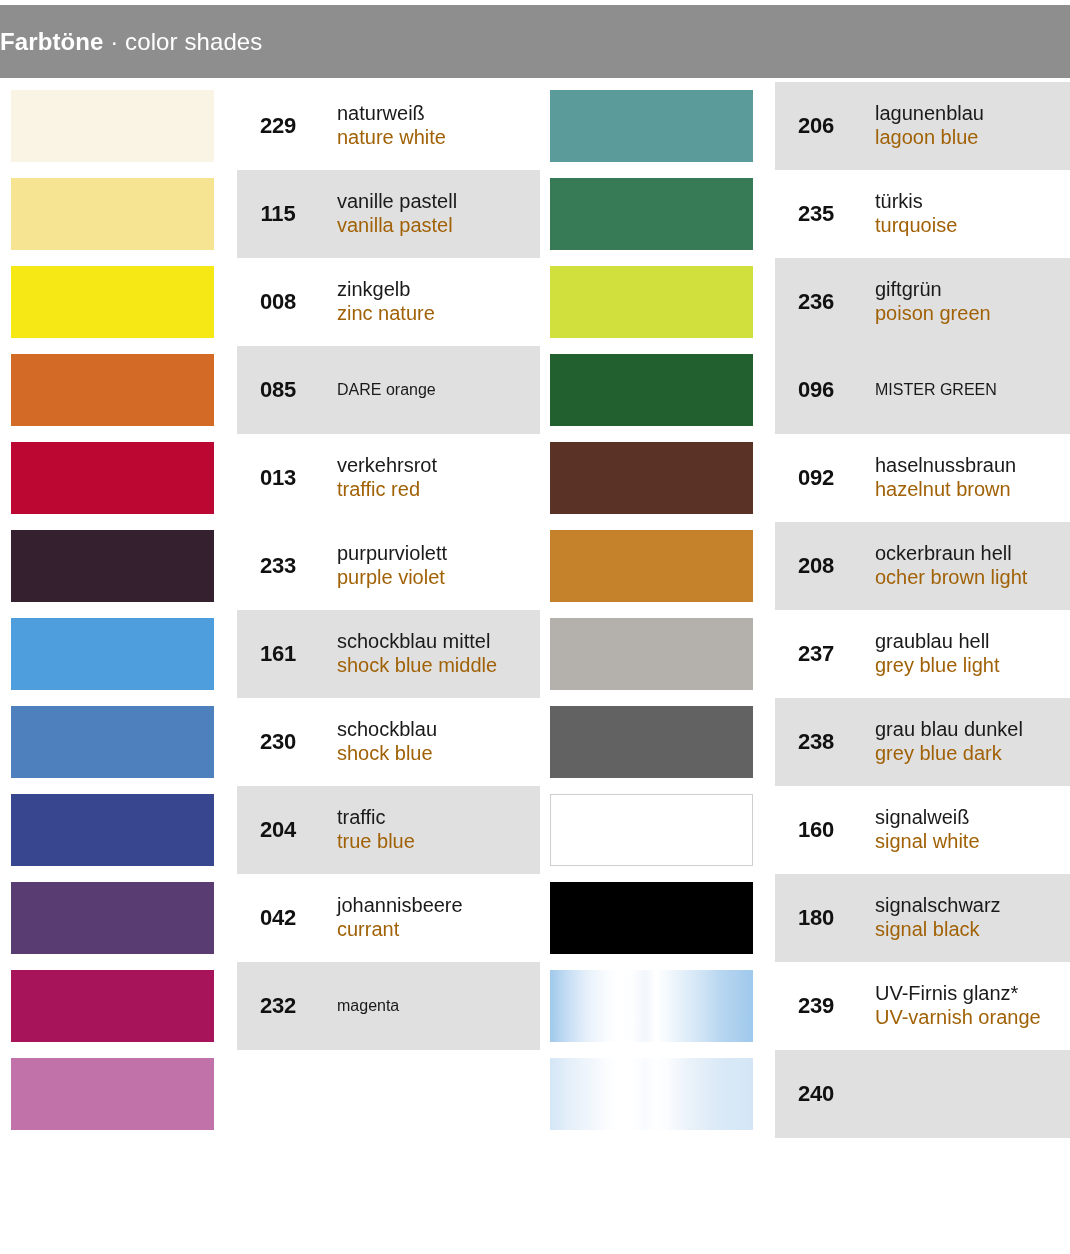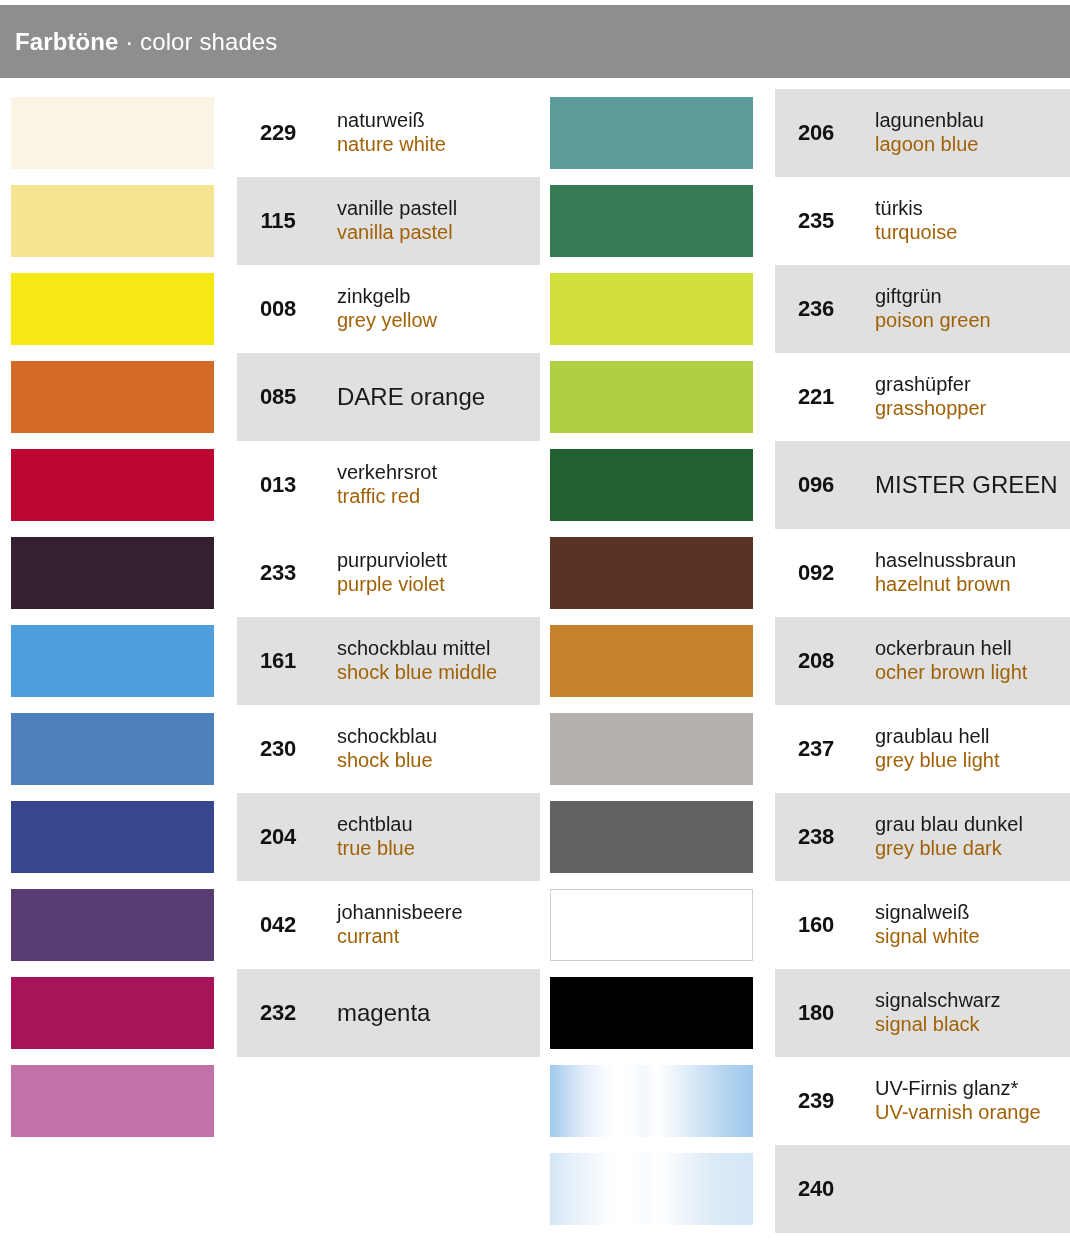--- a/index.html
+++ b/index.html
@@ -20,35 +20,34 @@
   #header-bar {
     position: absolute;
     left: 0;
     top: 5px;
     width: 1070px;
     height: 73px;
     background: #8e8e8e;
     display: flex;
     align-items: center;
     box-sizing: border-box;
-    padding-left: 15px;
   }
   #header-title {
     font-size: 24px;
     color: #ffffff;
     letter-spacing: 0.1px;
     white-space: pre;
   }
   #header-title .bold { font-weight: bold; }
   #header-title .light { font-weight: normal; }
 
   
   .column {
     position: absolute;
-    top: 89px;
+    top: 82px;
   }
   #column-left  { left: 0px;   width: 540px; }
   #column-right { left: 540px; width: 530px; }
 
   
   .color-row {
     position: relative;
     height: 88px;
     width: 100%;
   }
@@ -138,21 +137,21 @@
   .name-de {
     font-size: 20px;
     color: #1a1a1a;
     white-space: nowrap;
   }
   .name-en {
     font-size: 20px;
     color: #a16207;
     white-space: nowrap;
   }
-  .names.single .name-de { font-size: 24px; }
+  .names.single .name-de { font-size: 16px; }
 </style>
 </head>
 <body>
 
 <div id="header-bar">
   <div id="header-title"><span class="bold">Farbtöne</span><span class="light"> · </span><span class="light">color shades</span></div>
 </div>
 
 <div id="column-left" class="column">
     <div class="color-row">
@@ -177,21 +176,21 @@
         </div>
       </div>
     </div>
     <div class="color-row">
       <div class="row-band"></div>
       <div class="swatch" style="background: rgb(245, 232, 20);"></div>
       <div class="label-group">
         <div class="code">008</div>
         <div class="names">
           <div class="name-de">zinkgelb</div>
-          <div class="name-en">grey yellow</div>
+          <div class="name-en">zinc nature</div>
         </div>
       </div>
     </div>
     <div class="color-row shaded">
       <div class="row-band"></div>
       <div class="swatch" style="background: rgb(211, 106, 38);"></div>
       <div class="label-group">
         <div class="code">085</div>
         <div class="names single">
           <div class="name-de">DARE orange</div>
@@ -241,21 +240,21 @@
           <div class="name-en">shock blue</div>
         </div>
       </div>
     </div>
     <div class="color-row shaded">
       <div class="row-band"></div>
       <div class="swatch" style="background: rgb(56, 69, 143);"></div>
       <div class="label-group">
         <div class="code">204</div>
         <div class="names">
-          <div class="name-de">echtblau</div>
+          <div class="name-de">traffic</div>
           <div class="name-en">true blue</div>
         </div>
       </div>
     </div>
     <div class="color-row">
       <div class="row-band"></div>
       <div class="swatch" style="background: rgb(88, 60, 114);"></div>
       <div class="label-group">
         <div class="code">042</div>
         <div class="names">
@@ -307,31 +306,20 @@
       <div class="row-band"></div>
       <div class="swatch" style="background: rgb(210, 224, 62);"></div>
       <div class="label-group">
         <div class="code">236</div>
         <div class="names">
           <div class="name-de">giftgrün</div>
           <div class="name-en">poison green</div>
         </div>
       </div>
     </div>
-    <div class="color-row">
-      <div class="row-band"></div>
-      <div class="swatch" style="background: rgb(175, 208, 69);"></div>
-      <div class="label-group">
-        <div class="code">221</div>
-        <div class="names">
-          <div class="name-de">grashüpfer</div>
-          <div class="name-en">grasshopper</div>
-        </div>
-      </div>
-    </div>
     <div class="color-row shaded">
       <div class="row-band"></div>
       <div class="swatch" style="background: rgb(34, 96, 47);"></div>
       <div class="label-group">
         <div class="code">096</div>
         <div class="names single">
           <div class="name-de">MISTER GREEN</div>
         </div>
       </div>
     </div>

